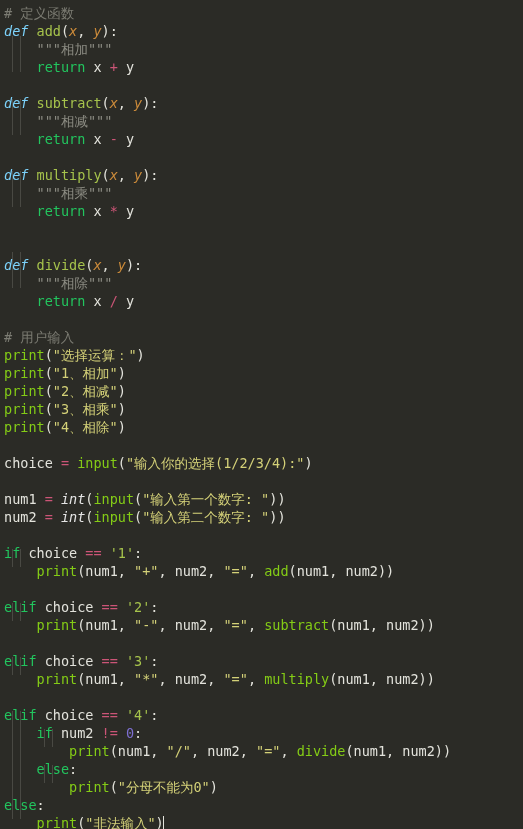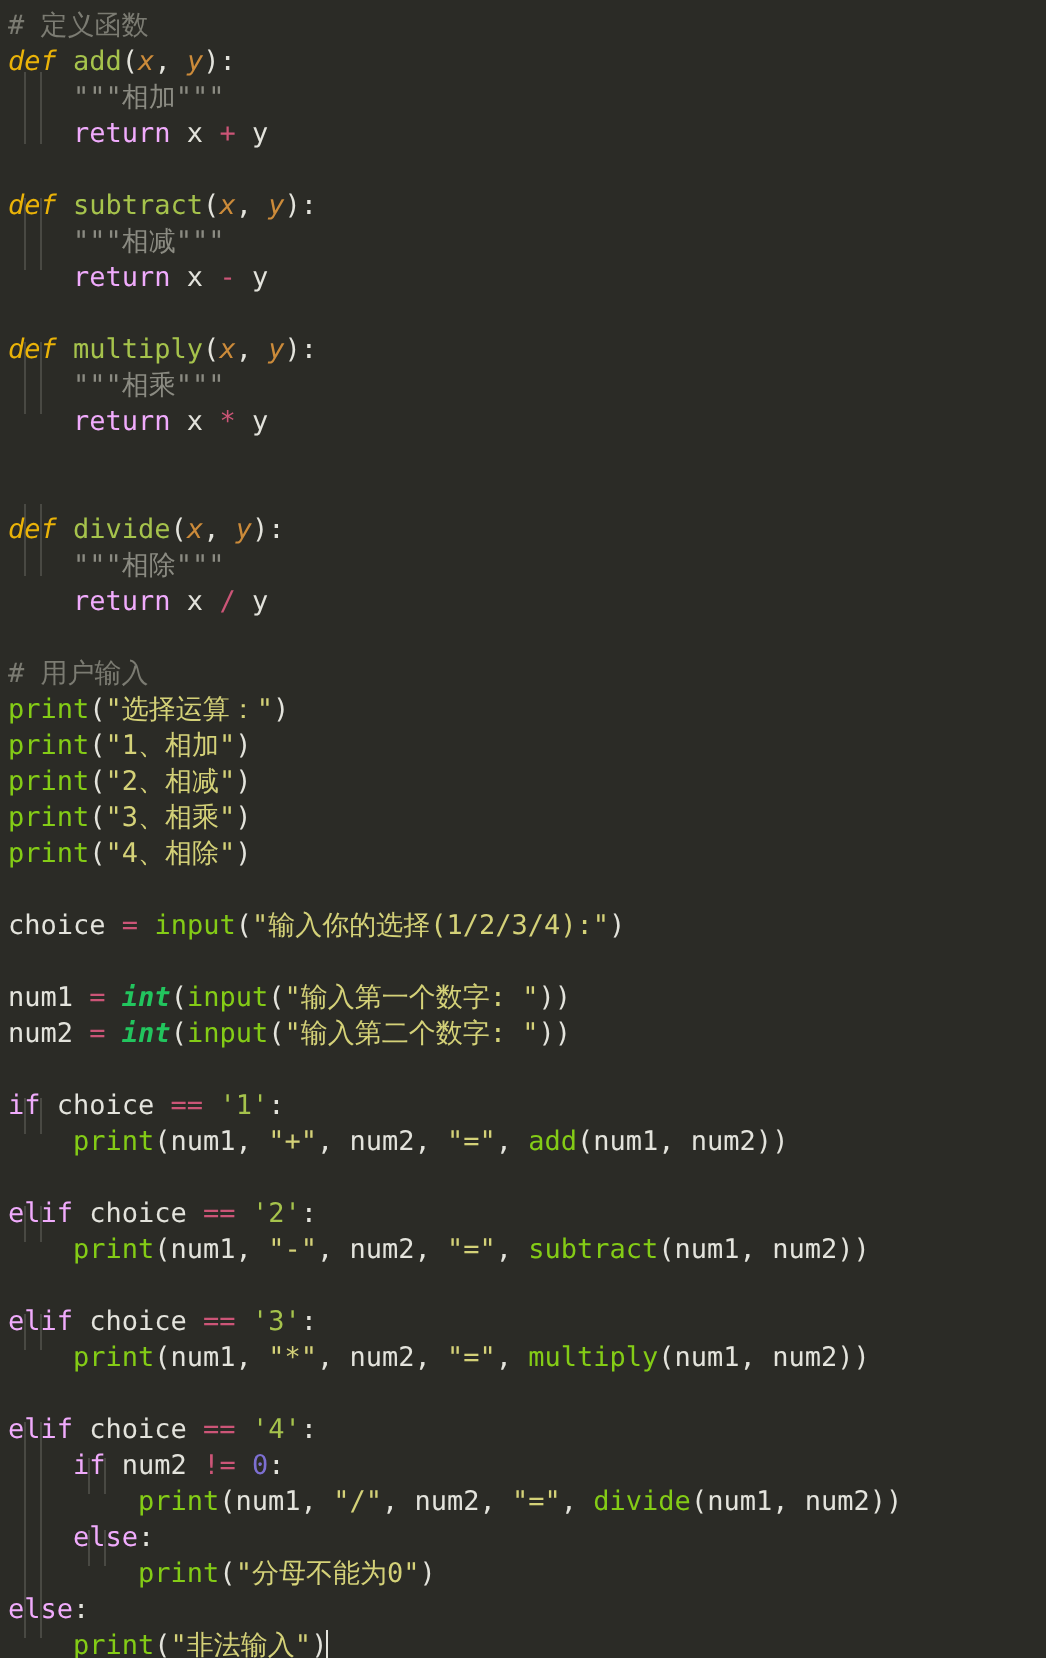--- a/index.html
+++ b/index.html
@@ -48,23 +48,23 @@
     pointer-events: none;
   }
   .guide {
     position: absolute;
     width: 1px;
     background: #494943;
   }
 
   
   .c-comment   { color: #7b7b72; }           
-  .c-keyword   { color: #f0abfc; }           
-  .c-def       { color: #eab308; font-style: italic; }  
-  .c-builtin   { color: #22c55e; font-style: italic; font-weight: bold; }  
+  .c-keyword   { color: #22c55e; }           
+  .c-def       { color: #7dd3fc; font-style: italic; }  
+  .c-builtin   { color: #e5e5e5; font-style: italic; }  
   .c-funcname  { color: #a6c34c; }           
   .c-call      { color: #84cc16; }           
   .c-param     { color: #cc8b3a; font-style: italic; }  
   .c-plain     { color: #e3e3dc; }           
   .c-string    { color: #d4d178; }           
   .c-strlit    { color: #a6c34c; }           
   .c-docstring { color: #8b8b82; }           
   .c-op        { color: #cc5577; }           
   .c-number    { color: #7d6fd1; }           
 

